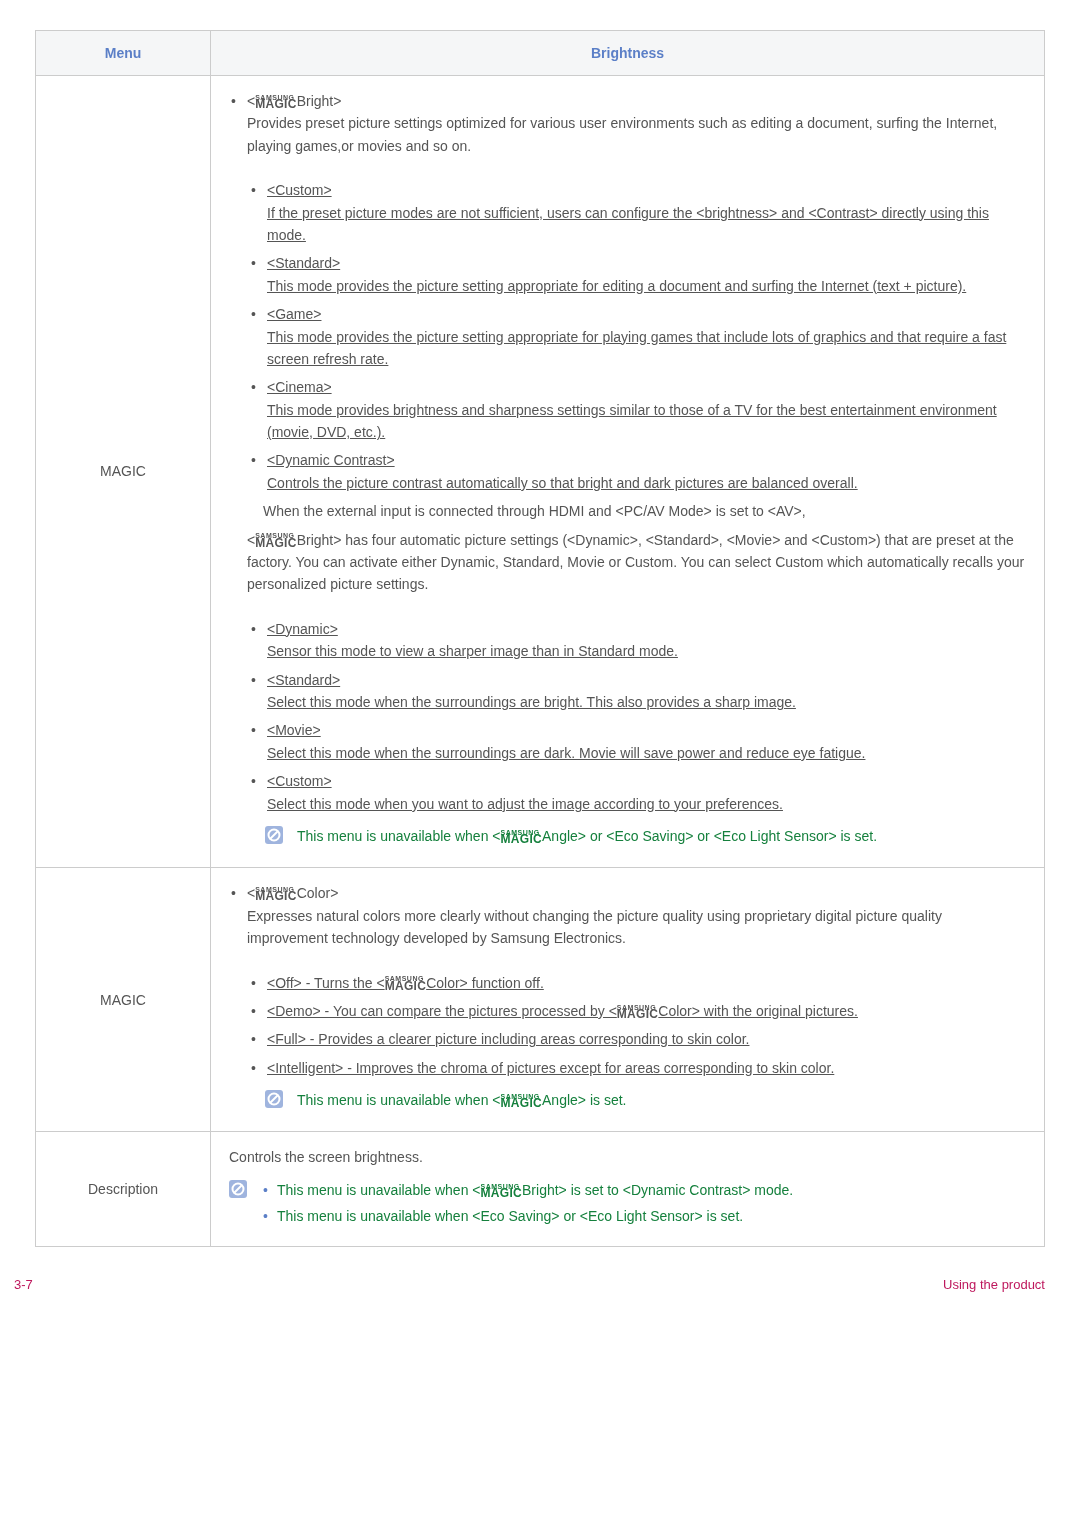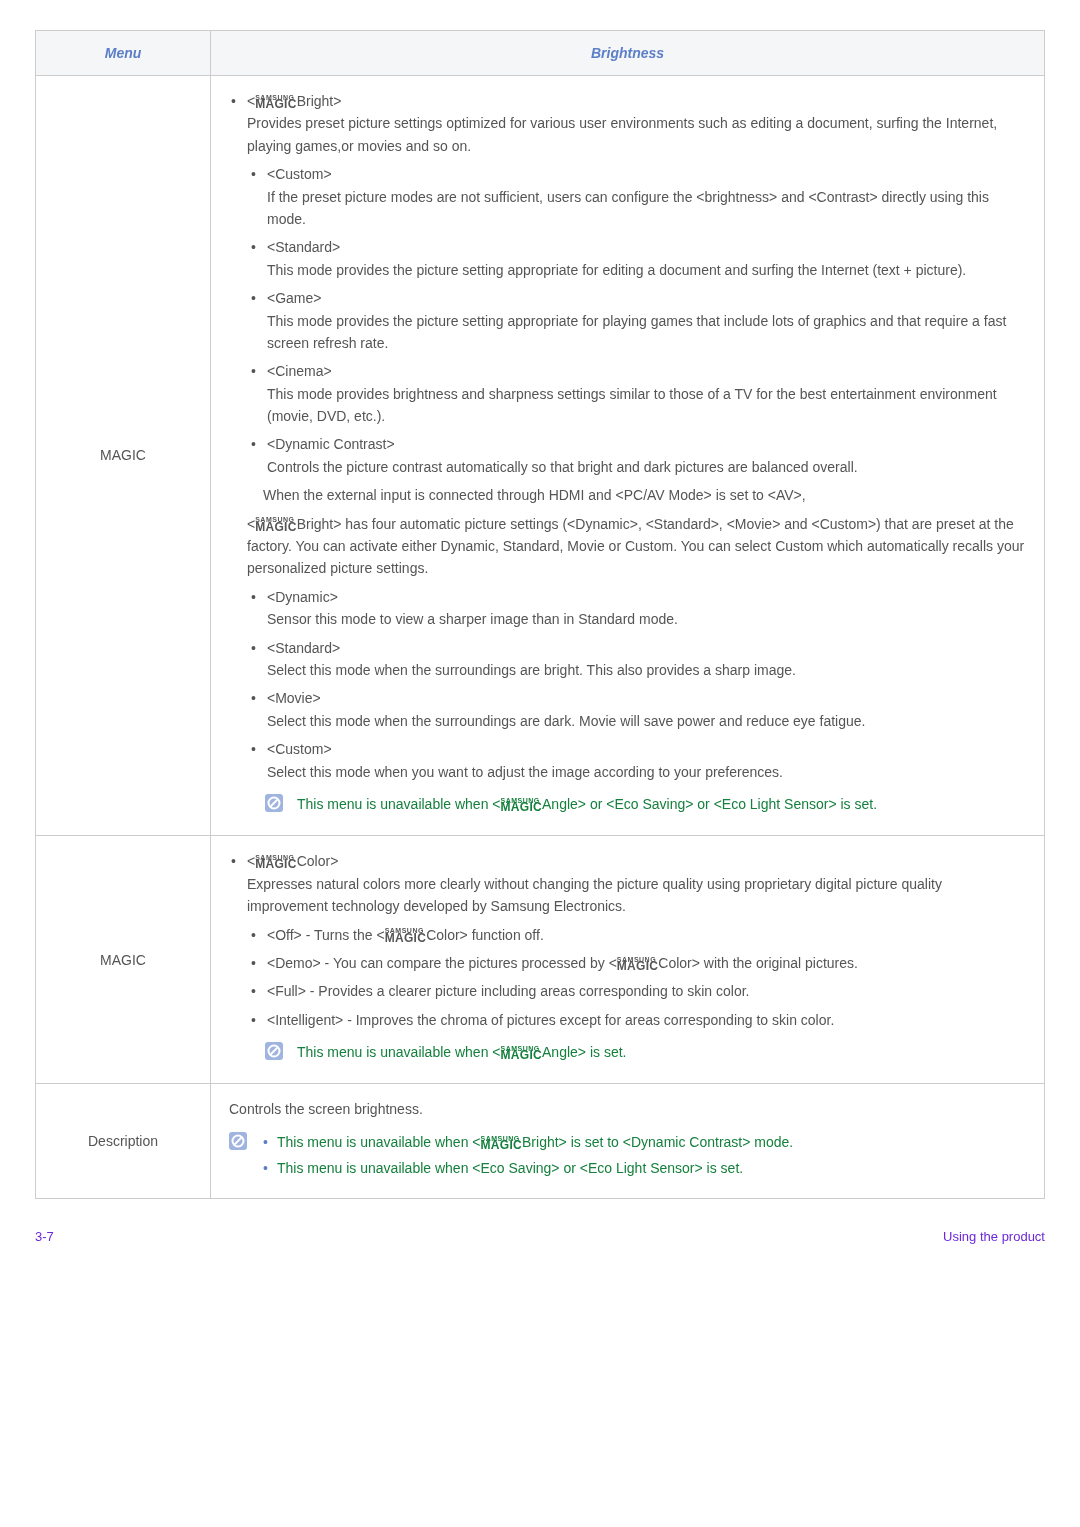--- a/index.html
+++ b/index.html
@@ -19,21 +19,20 @@
     border-collapse: collapse;
   }
   table.main th {
     background: #f5f6f7;
     color: #5b7fc7;
     font-weight: bold;
     font-size: 14px;
     text-align: center;
     padding: 14px 8px;
     border: 1px solid #ccc;
-    font-style: italic;
   }
   table.main td {
     border: 1px solid #ccc;
     padding: 14px 18px;
     vertical-align: middle;
     color: #555;
     line-height: 1.6;
   }
   td.menu-col {
     width: 175px;
@@ -53,21 +52,22 @@
   ul.lv1 > li::before {
     content: "•";
     position: absolute;
     left: 2px;
     top: 0;
     color: #555;
   }
   ul.lv2 {
     list-style: none;
     padding-left: 0;
-    margin-top: 6px;
+    margin-top: 22px;
+    text-decoration: underline;
   }
   ul.lv2 > li {
     position: relative;
     padding-left: 20px;
     margin-bottom: 6px;
   }
   ul.lv2 > li::before {
     content: "•";
     position: absolute;
     left: 4px;
@@ -142,22 +142,22 @@
   }
   .samsung-magic .sm-bot {
     display: block;
     font-size: 12px;
     font-weight: 900;
     letter-spacing: 0.3px;
   }
   .footer {
     display: flex;
     justify-content: space-between;
-    padding: 10px 35px 25px 35px;
-    color: #6d28d9;
+    padding: 10px 35px 25px 14px;
+    color: #be185d;
     font-size: 13px;
   }
 </style>
 </head>
 <body>
 
 <div class="page">
 <table class="main">
   <thead>
     <tr>

